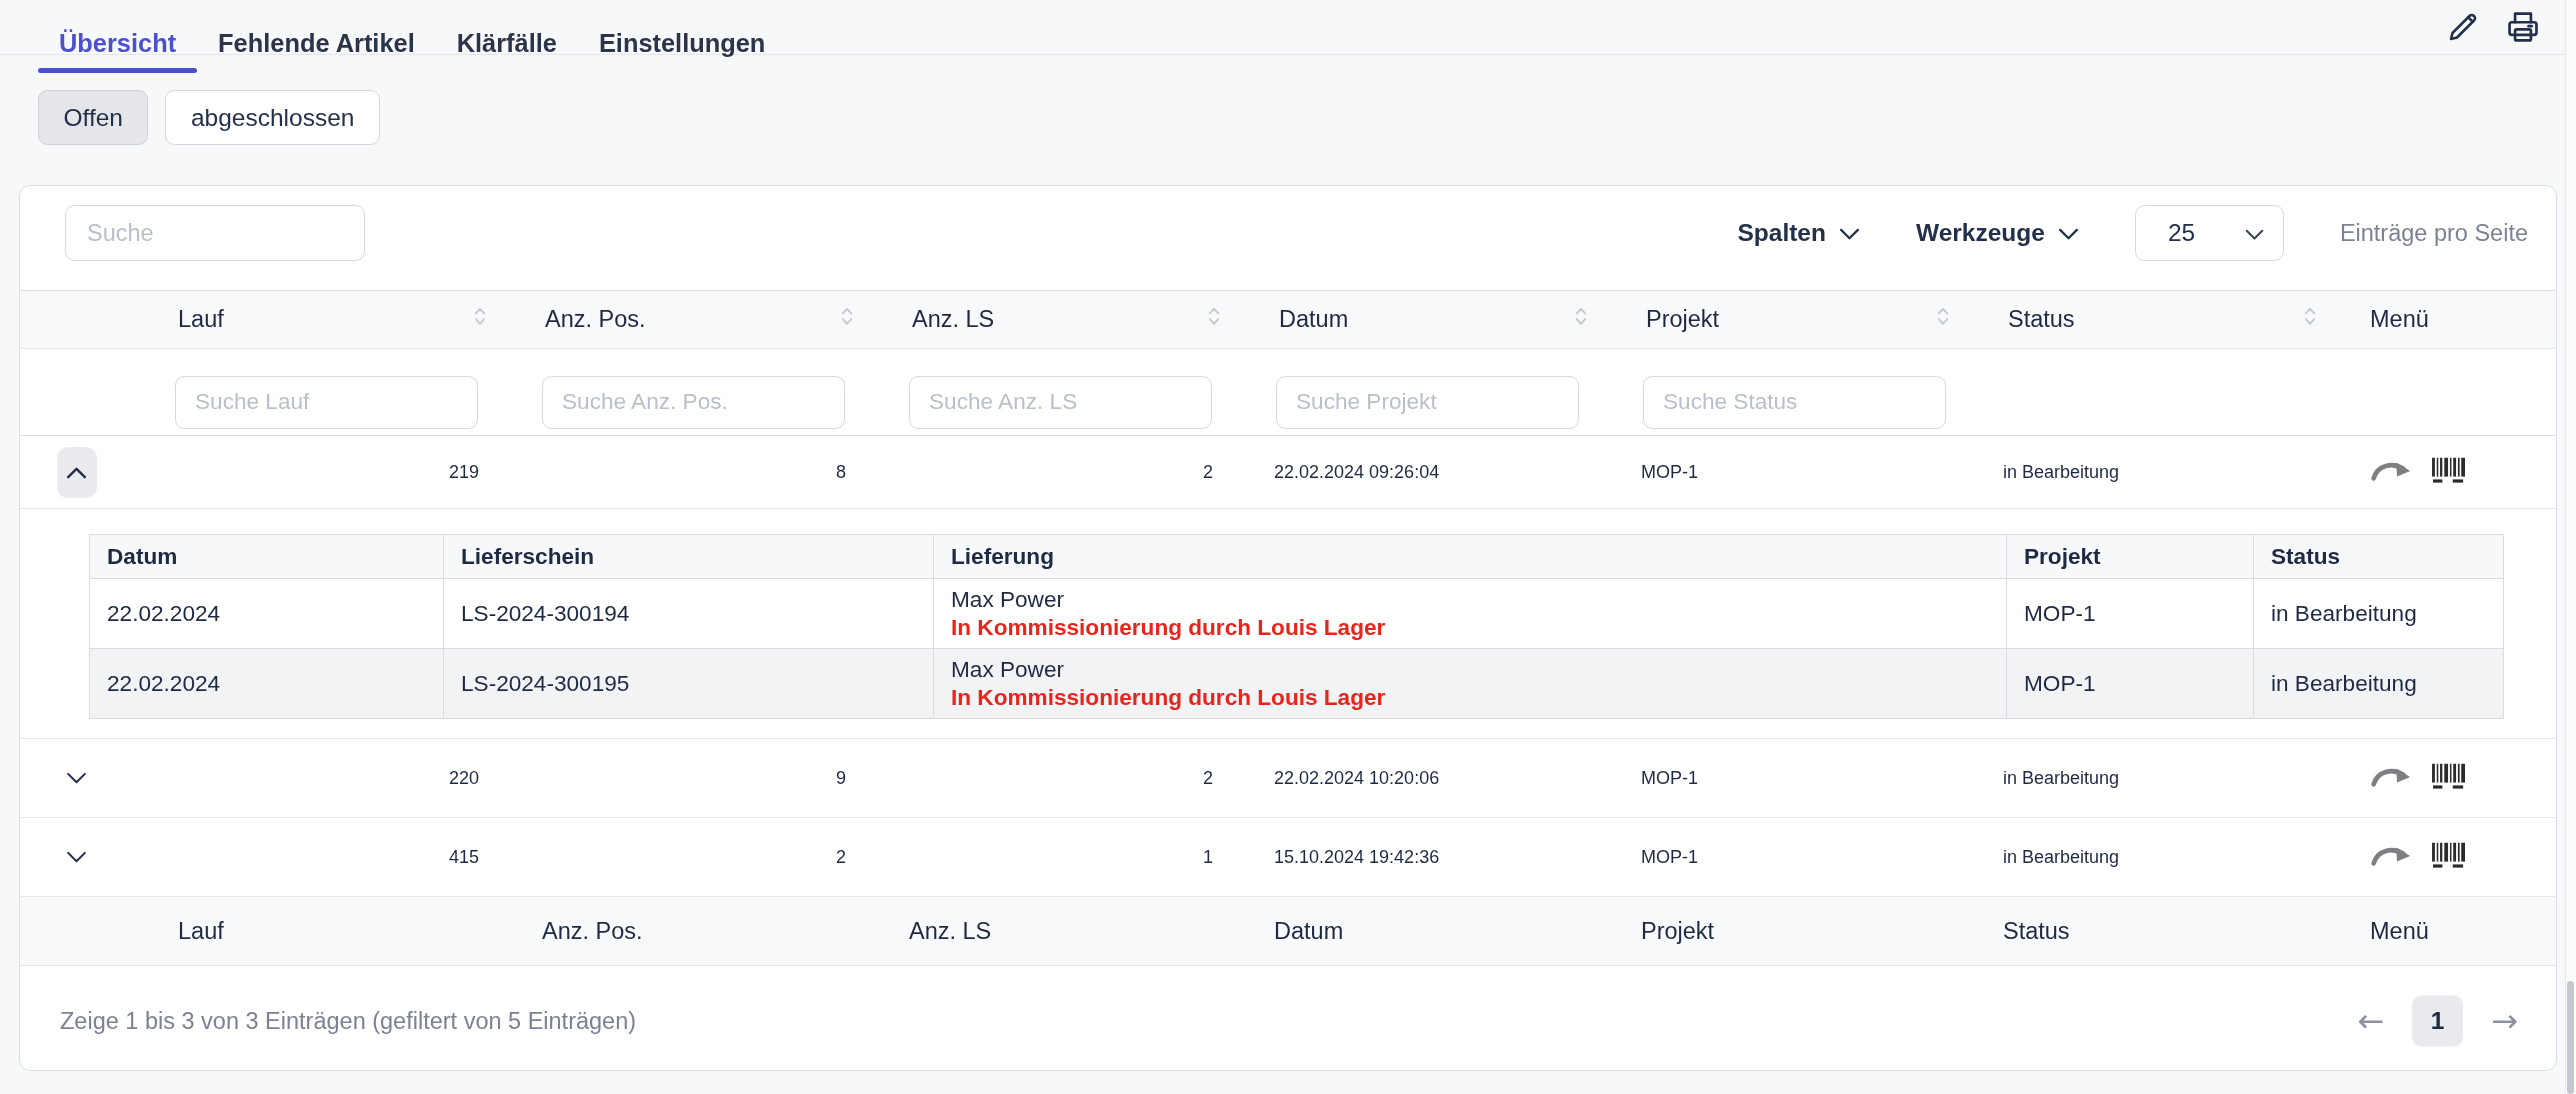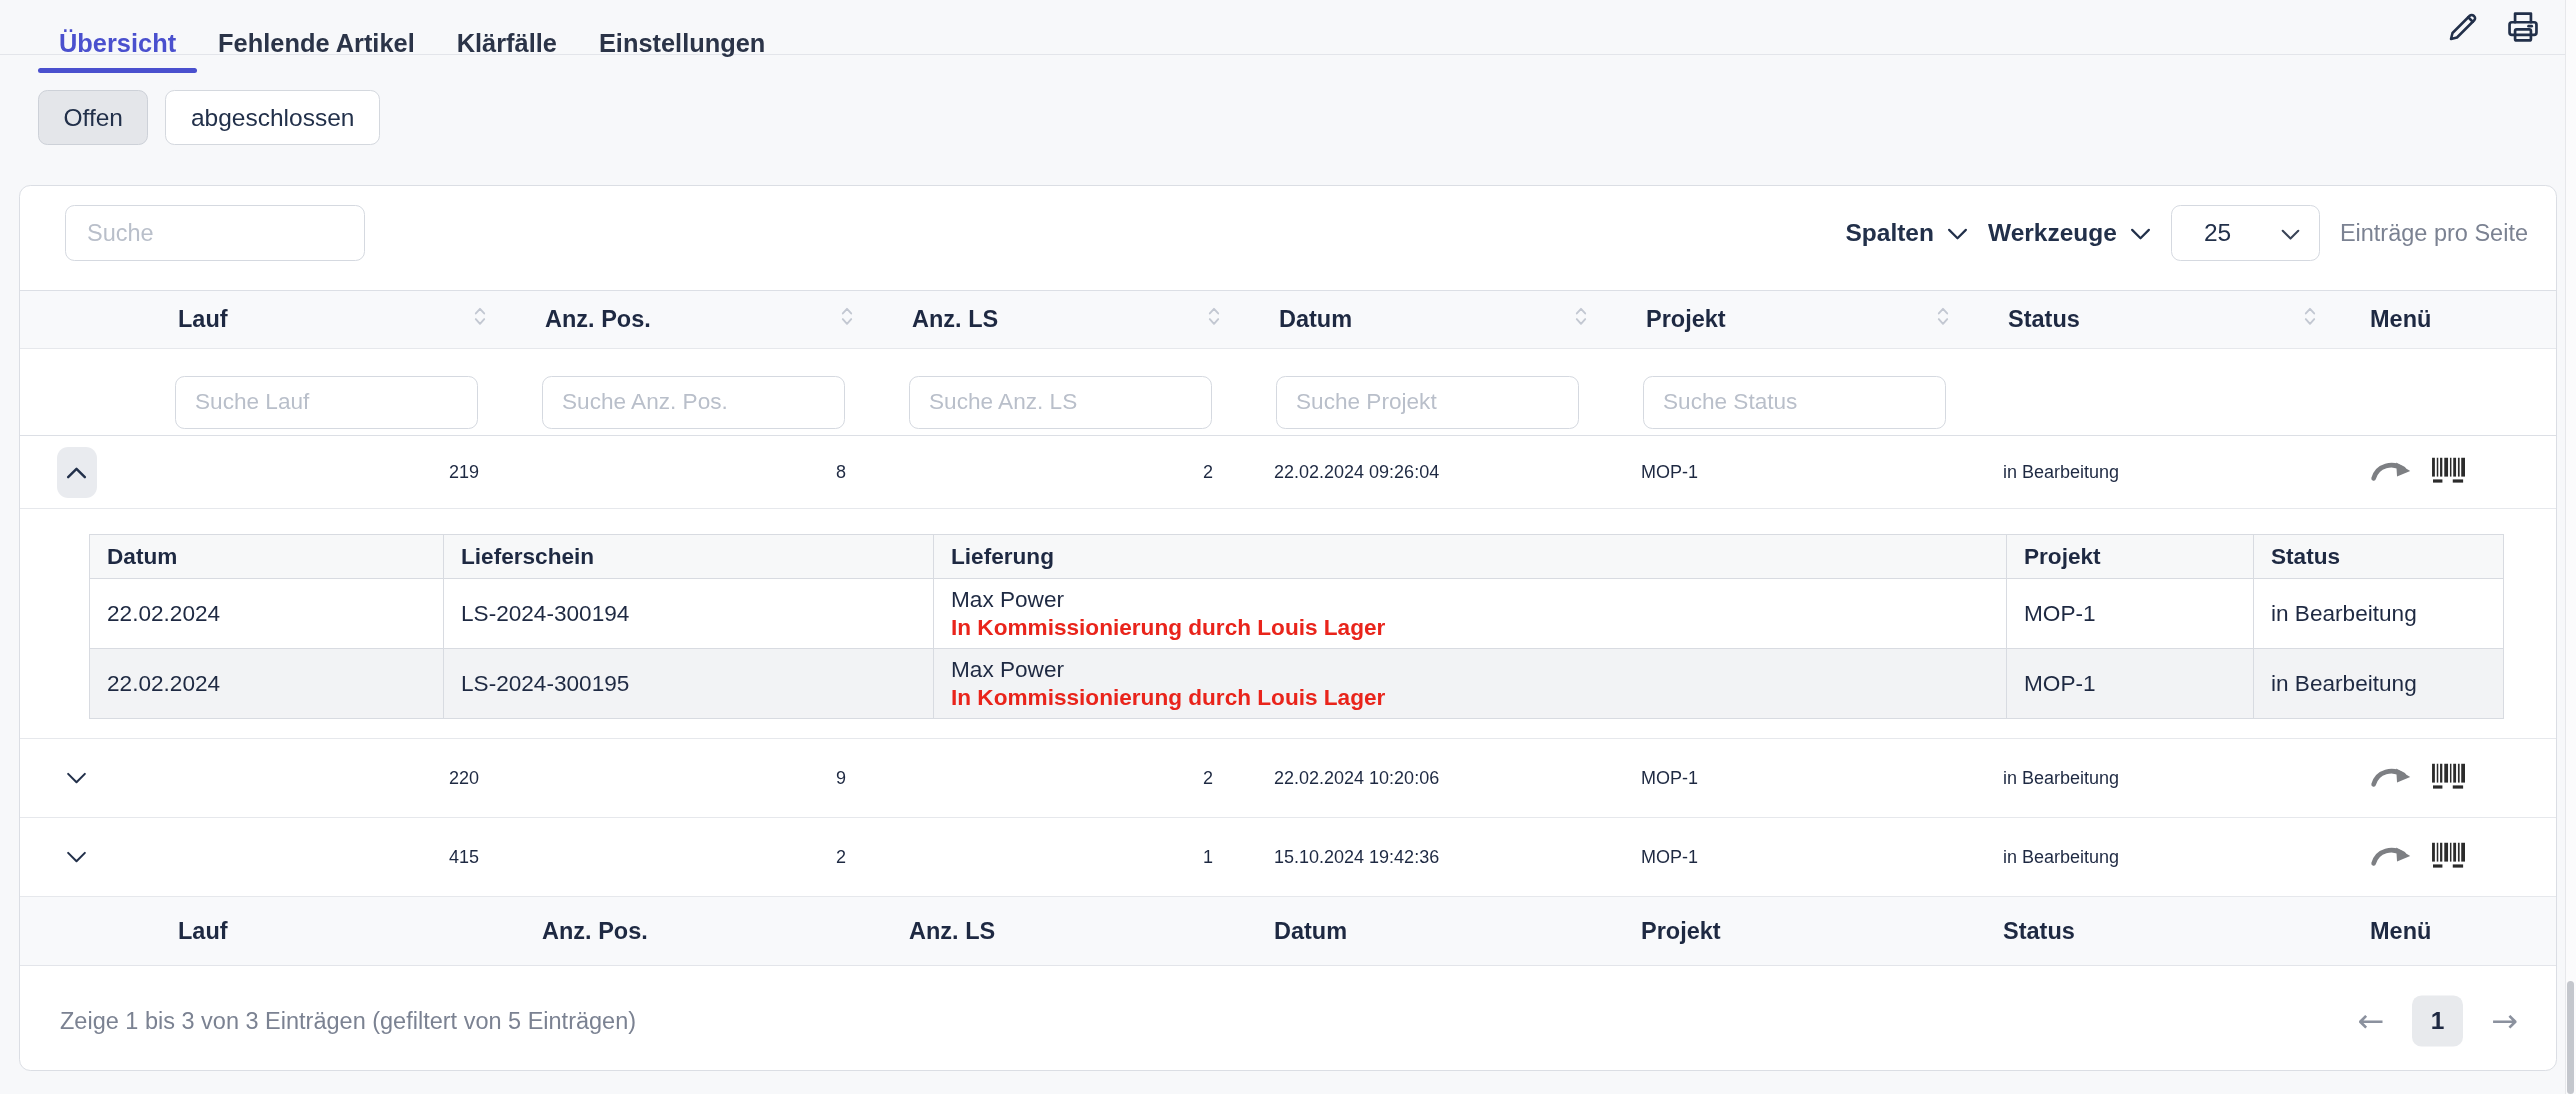--- a/index.html
+++ b/index.html
@@ -31,34 +31,34 @@
   .card { position:absolute; left:19px; top:185px; width:2538px; height:886px;
     background:#ffffff; border:0.9px solid #dbdee4; border-radius:11.3px; overflow:hidden; }
 
   
   .card-toolbar { position:relative; height:104px; }
   .search-input { position:absolute; left:45px; top:19px; width:300px; height:56px;
     border:1.4px solid #d5d9e0; border-radius:9.4px; font-size:23.5px; padding:0 21px;
     color:#1e2942; outline:none; font-family:"Liberation Sans","DejaVu Sans",sans-serif; }
   .search-input::placeholder { color:#b9bfca; }
   .toolbar-right { position:absolute; right:28px; top:0; height:94px; display:flex;
-    align-items:center; gap:20px; }
+    align-items:center; gap:56px; }
   .dd-label { display:flex; align-items:center; gap:13px; font-size:24.5px; font-weight:700;
     color:#22304a; cursor:pointer; }
   .pagesize-select { display:flex; align-items:center; justify-content:space-between;
     width:149px; height:56px; border:1.4px solid #d5d9e0; border-radius:9.4px;
     padding:0 19px 0 32px; font-size:24.5px; color:#22304a; cursor:pointer; background:#fff; }
   .perpage { font-size:23.5px; color:#7b8292; }
 
   
   .cols { display:grid; grid-template-columns:113px 367px 367px 367px 367px 362px 367px 1fr; }
   .thead-row { height:59px; background:#f8f9fb; border-top:0.9px solid #dcdfe5;
     border-bottom:0.9px solid #e6e8ec; align-items:center; }
   .th { display:flex; align-items:center; justify-content:space-between;
-    padding:0 13px 0 45px; font-size:23.5px; font-weight:700; color:#1e2942; }
+    padding:0 13px 0 45px; font-size:23.5px; font-weight:400; color:#1e2942; }
   .th.no-sort { justify-content:flex-start; padding-left:40px; }
   .sort-icon { flex:0 0 auto; }
 
   .filter-row { height:87px; border-bottom:0.9px solid #dcdfe5; align-items:center; }
   .col-filter { padding-left:42px;margin-top:20px; }
   .col-filter input { width:303px; height:53px; border:1.4px solid #d5d9e0; border-radius:9.4px;
     font-size:22.6px; padding:0 19px; color:#1e2942; outline:none;
     font-family:"Liberation Sans","DejaVu Sans",sans-serif; }
   .col-filter input::placeholder { color:#b9bfca; }
 

